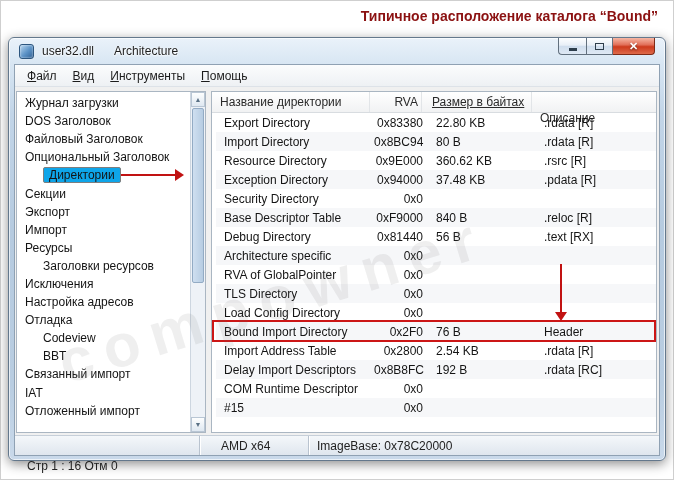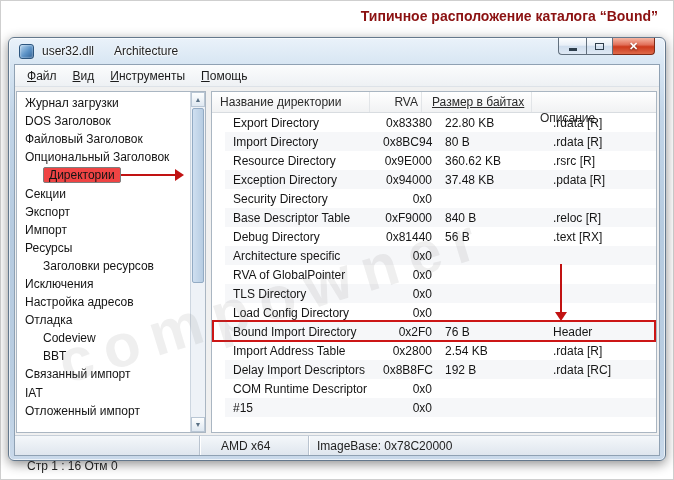--- a/index.html
+++ b/index.html
@@ -55,21 +55,21 @@
   .menu-key { text-decoration:underline; }
 
   
   .tree-panel { position:absolute; left:1px; top:26px; width:190px; bottom:22px;
                 background:#fff; border:1px solid #aab6c2; font-size:12px; overflow:hidden; }
   .tree-list { position:absolute; left:0; top:2px; right:15px; }
   .ti { height:18.1px; display:flex; align-items:center; padding-left:8px;
         white-space:nowrap; color:#141414; }
   .ti.ind { padding-left:26px; }
   .sel-box { border:1px solid #7e7e7e; border-radius:2px; padding:0 5px; height:16px;
-             display:inline-flex; align-items:center; background:#ef4444; }
+             display:inline-flex; align-items:center; background:#0ea5e9; }
 
   .arrow-right-line { position:absolute; left:104px; top:82px; width:54px; height:2px;
                       background:#c11212; z-index:5; }
   .arrow-right-head { position:absolute; left:158px; top:77px; width:0; height:0;
                       border-left:9px solid #c11212; border-top:6px solid transparent;
                       border-bottom:6px solid transparent; z-index:5; }
 
   .tree-scroll { position:absolute; right:0; top:0; bottom:0; width:15px;
                  background:#eef2f7; border-left:1px solid #cdd6e0; }
   .sbtn { position:absolute; left:0; right:0; height:15px;
@@ -85,21 +85,21 @@
                  background:#fff; border:1px solid #aab6c2; font-size:12px; overflow:hidden; }
   .thead { position:absolute; top:0; left:0; right:0; height:21px; display:flex;
            background:linear-gradient(#ffffff,#f1f2f3); border-bottom:1px solid #d8dce0;
            color:#2a2a2a; }
   .th { display:flex; align-items:center; border-right:1px solid #e2e5e8; height:100%; }
   .w1 { width:158px; padding-left:8px; }
   .w2 { width:52px; justify-content:flex-end; padding-right:3px; text-align:right; }
   .w3 { width:110px; padding-left:10px;text-decoration:underline; }
   .w4 { flex:1; padding-left:8px; border-right:none;margin-top:16px; }
 
-  .tbody { position:absolute; top:21px; left:13px; right:0; }
+  .tbody { position:absolute; top:21px; left:4px; right:0; }
   .tr { display:flex; height:19px; align-items:center; color:#151515; }
   .tr:nth-child(even) { background:#f6f7f9; }
   .td { white-space:nowrap; overflow:hidden; }
   .td.c1 { width:158px; padding-left:8px; }
   .td.c2 { width:52px; text-align:right; padding-right:3px; }
   .td.c3 { width:110px; padding-left:10px; }
   .td.c4 { flex:1; padding-left:8px; }
 
   .bound-box { position:absolute; left:0; right:0; top:228px; height:22px;
                border:2px solid #cc1616; z-index:10; pointer-events:none; }

